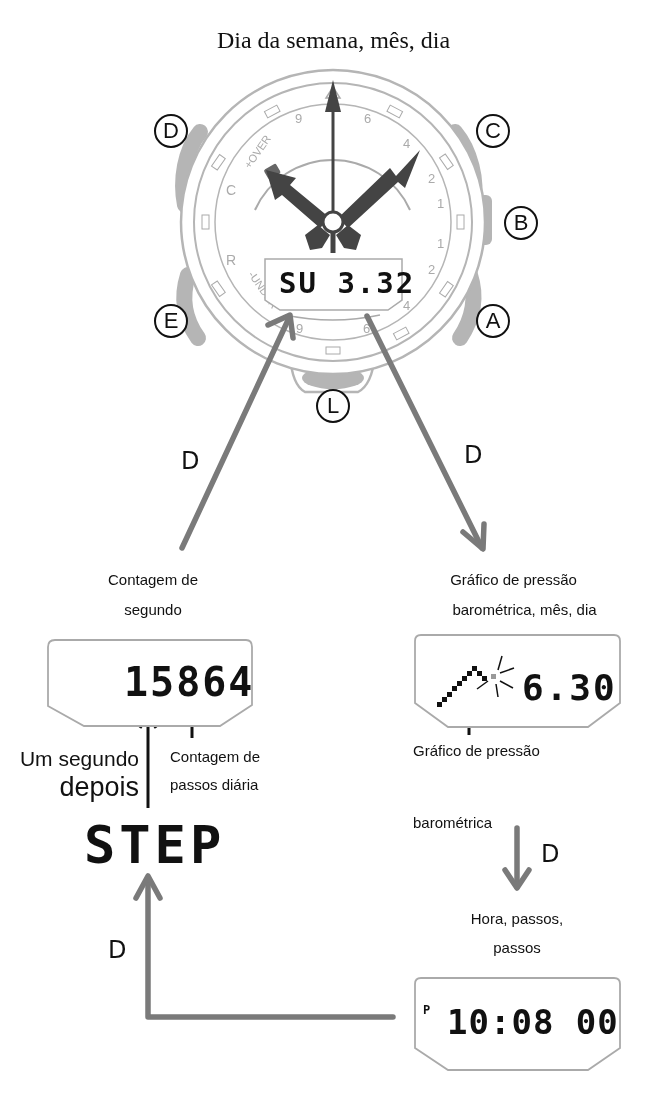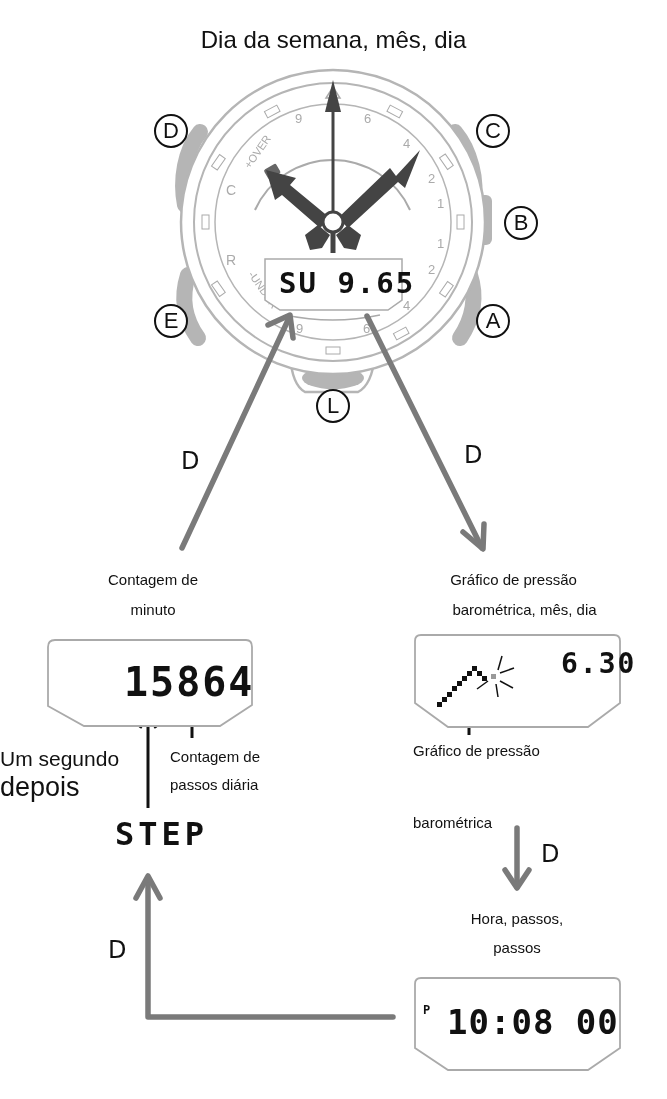--- a/index.html
+++ b/index.html
@@ -1,30 +1,30 @@
 <!DOCTYPE html>
 <html><head>
 <meta charset="utf-8">
 <style>
   html, body { margin:0; padding:0; background:#ffffff; }
   body { width:667px; height:1099px; position:relative; overflow:hidden;
          font-family:"Liberation Sans", sans-serif; color:#111; }
   .lbl { position:absolute; font-size:15px; line-height:28px; text-align:center; white-space:nowrap; }
-  .lbl-l { text-align:left; }
+  .lbl-l { text-align:right; }
   .lbl-left { text-align:left; }
   .dkey { position:absolute; font-family:"DejaVu Sans", sans-serif; font-size:24px; }
   .lcd { position:absolute; font-family:"DejaVu Sans Mono", monospace; font-weight:bold; letter-spacing:2px; }
   svg { position:absolute; left:0; top:0; }
   .btn-letter { position:absolute; width:30px; height:30px; border:2px solid #111; border-radius:50%;
                 font-size:22px; line-height:30px; text-align:center; background:#fff; }
 </style>
 </head>
 <body>
 
-<div class="lbl" style="left:0;width:667px;top:26px;font-size:24px;">Dia da semana, mês, dia</div>
+<div class="lbl" style="left:0;width:667px;top:26px;font-size:24px;font-family:Liberation Serif, serif;">Dia da semana, mês, dia</div>
 
 <svg width="667" height="1099">
   <g>
 
     <path d="M200,132 C185,150 180,180 185,205" stroke="#b5b5b5" stroke-width="16" fill="none" stroke-linecap="round"></path>
     <path d="M455,132 C470,150 478,180 473,205" stroke="#b5b5b5" stroke-width="16" fill="none" stroke-linecap="round"></path>
     <rect x="478" y="195" width="14" height="50" rx="6" fill="#b5b5b5"></rect>
     <path d="M188,275 C180,300 185,320 198,338" stroke="#b5b5b5" stroke-width="16" fill="none" stroke-linecap="round"></path>
     <path d="M470,275 C478,300 472,320 460,338" stroke="#b5b5b5" stroke-width="16" fill="none" stroke-linecap="round"></path>
 
@@ -126,38 +126,38 @@
   </g>
 </svg>
 
 <div class="btn-letter" style="left:154px;top:114px;">D</div>
 <div class="btn-letter" style="left:476px;top:114px;">C</div>
 <div class="btn-letter" style="left:504px;top:206px;">B</div>
 <div class="btn-letter" style="left:154px;top:304px;">E</div>
 <div class="btn-letter" style="left:476px;top:304px;">A</div>
 <div class="btn-letter" style="left:316px;top:389px;">L</div>
 
-<div class="lcd" style="left:279px;top:266px;font-size:29px;">SU 9.65</div>
+<div class="lcd" style="left:279px;top:266px;font-size:29px;">SU 3.32</div>
 
 <div class="dkey" style="left:181px;top:447px;">D</div>
 <div class="dkey" style="left:464px;top:441px;">D</div>
 <div class="dkey" style="left:541px;top:840px;">D</div>
 <div class="dkey" style="left:108px;top:936px;">D</div>
 
 <div class="lbl" style="left:43px;width:220px;top:566px;">Contagem de</div>
-<div class="lbl" style="left:43px;width:220px;top:596px;">minuto</div>
+<div class="lbl" style="left:43px;width:220px;top:596px;">segundo</div>
 <div class="lcd" style="left:124px;top:659px;font-size:40px;">15864</div>
 <div class="lbl lbl-l" style="left:0px;width:139px;top:745px;font-size:21px;">Um segundo</div>
 <div class="lbl lbl-l" style="left:0px;width:139px;top:773px;font-size:27px;">depois</div>
 <div class="lbl lbl-left" style="left:170px;top:743px;">Contagem de</div>
 <div class="lbl lbl-left" style="left:170px;top:771px;">passos diária</div>
-<div class="lcd" style="left:84px;top:815px;font-size:32px;letter-spacing:4px;margin-left:31px;">STEP</div>
+<div class="lcd" style="left:84px;top:815px;font-size:52px;letter-spacing:4px;">STEP</div>
 
 <div class="lbl" style="left:360px;width:307px;top:566px;">Gráfico de pressão</div>
 <div class="lbl" style="left:371px;width:307px;top:596px;">barométrica, mês, dia</div>
-<div class="lcd" style="left:522px;top:647px;font-size:28px;margin-left:39px;">6.30</div>
+<div class="lcd" style="left:522px;top:667px;font-size:36px;">6.30</div>
 <div class="lbl lbl-left" style="left:413px;top:737px;">Gráfico de pressão</div>
 <div class="lbl lbl-left" style="left:413px;top:809px;">barométrica</div>
 
 <div class="lbl" style="left:400px;width:234px;top:905px;">Hora, passos,</div>
 <div class="lbl" style="left:400px;width:234px;top:934px;">passos</div>
 <div class="lcd" style="left:423px;top:1003px;font-size:12px;">P</div>
 <div class="lcd" style="left:447px;top:1002px;font-size:34px;letter-spacing:1px;">10:08 00</div>
 
 </body></html>

